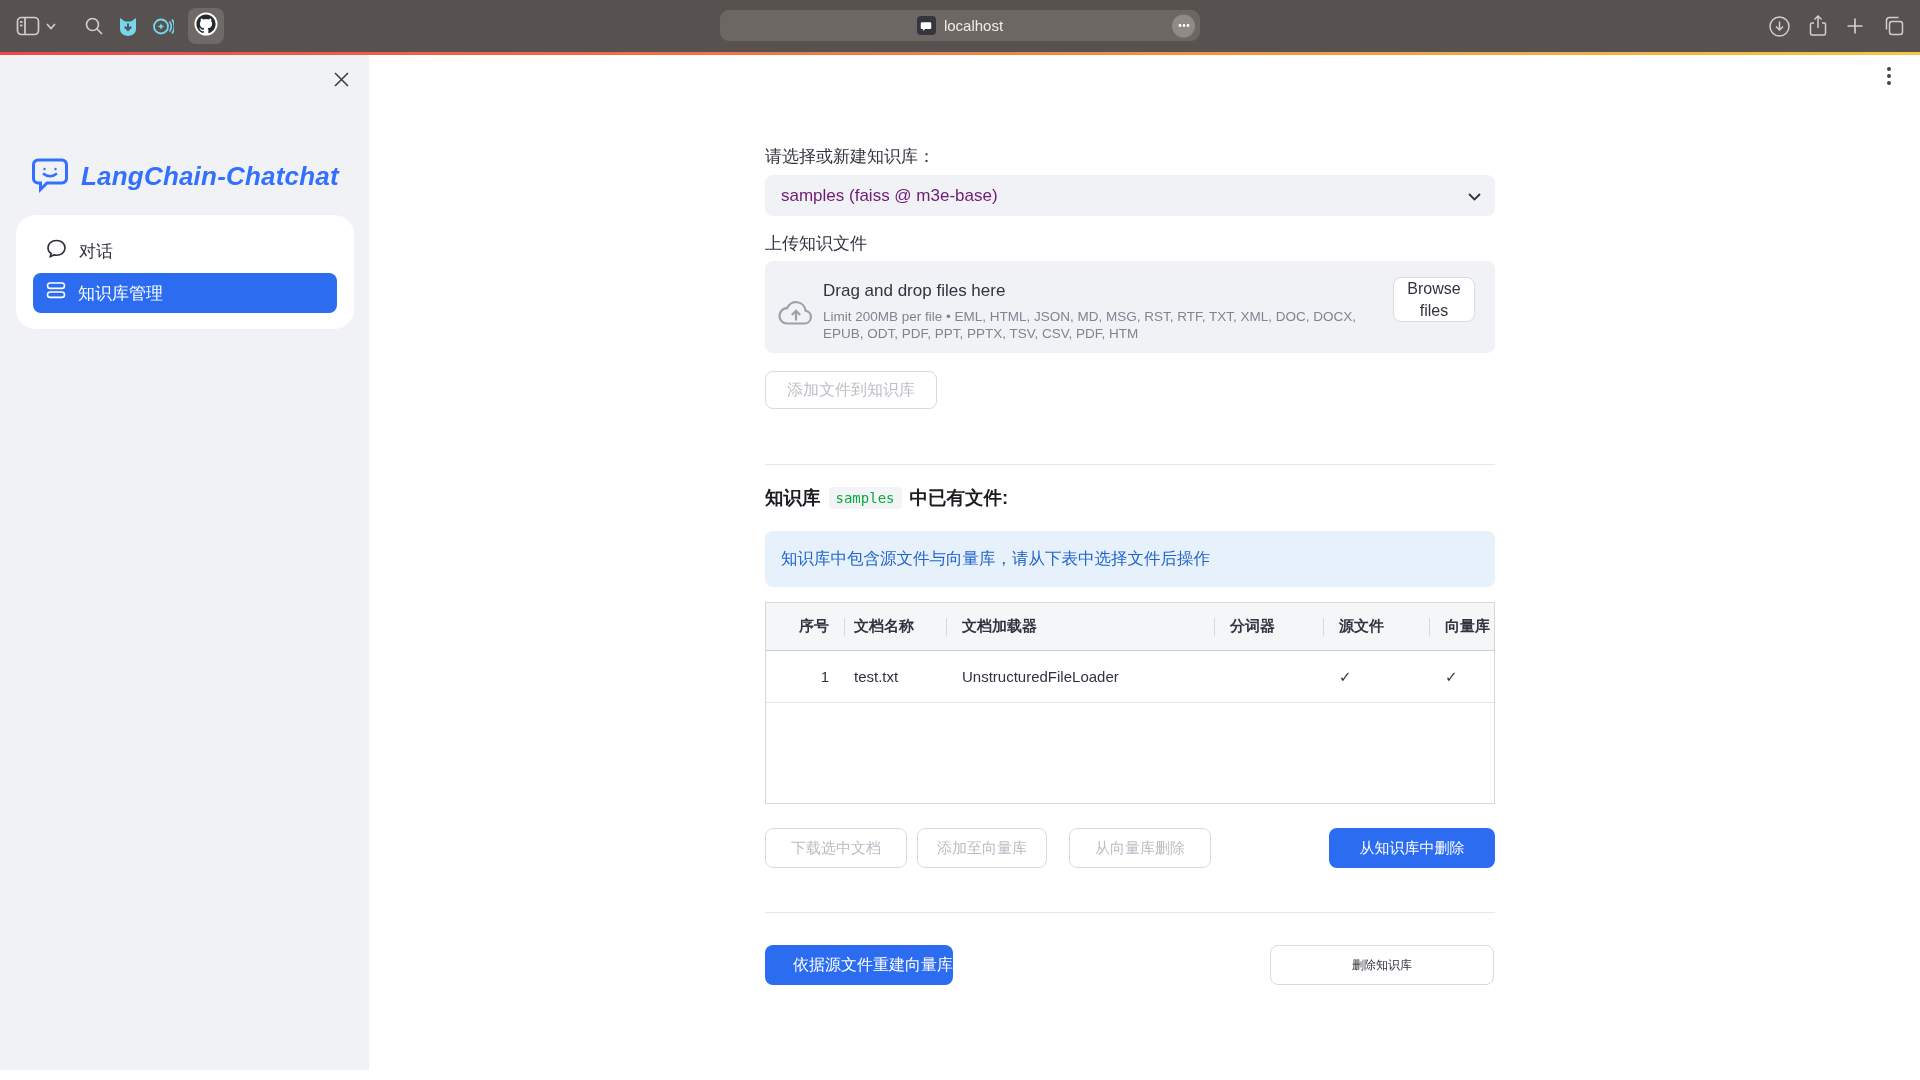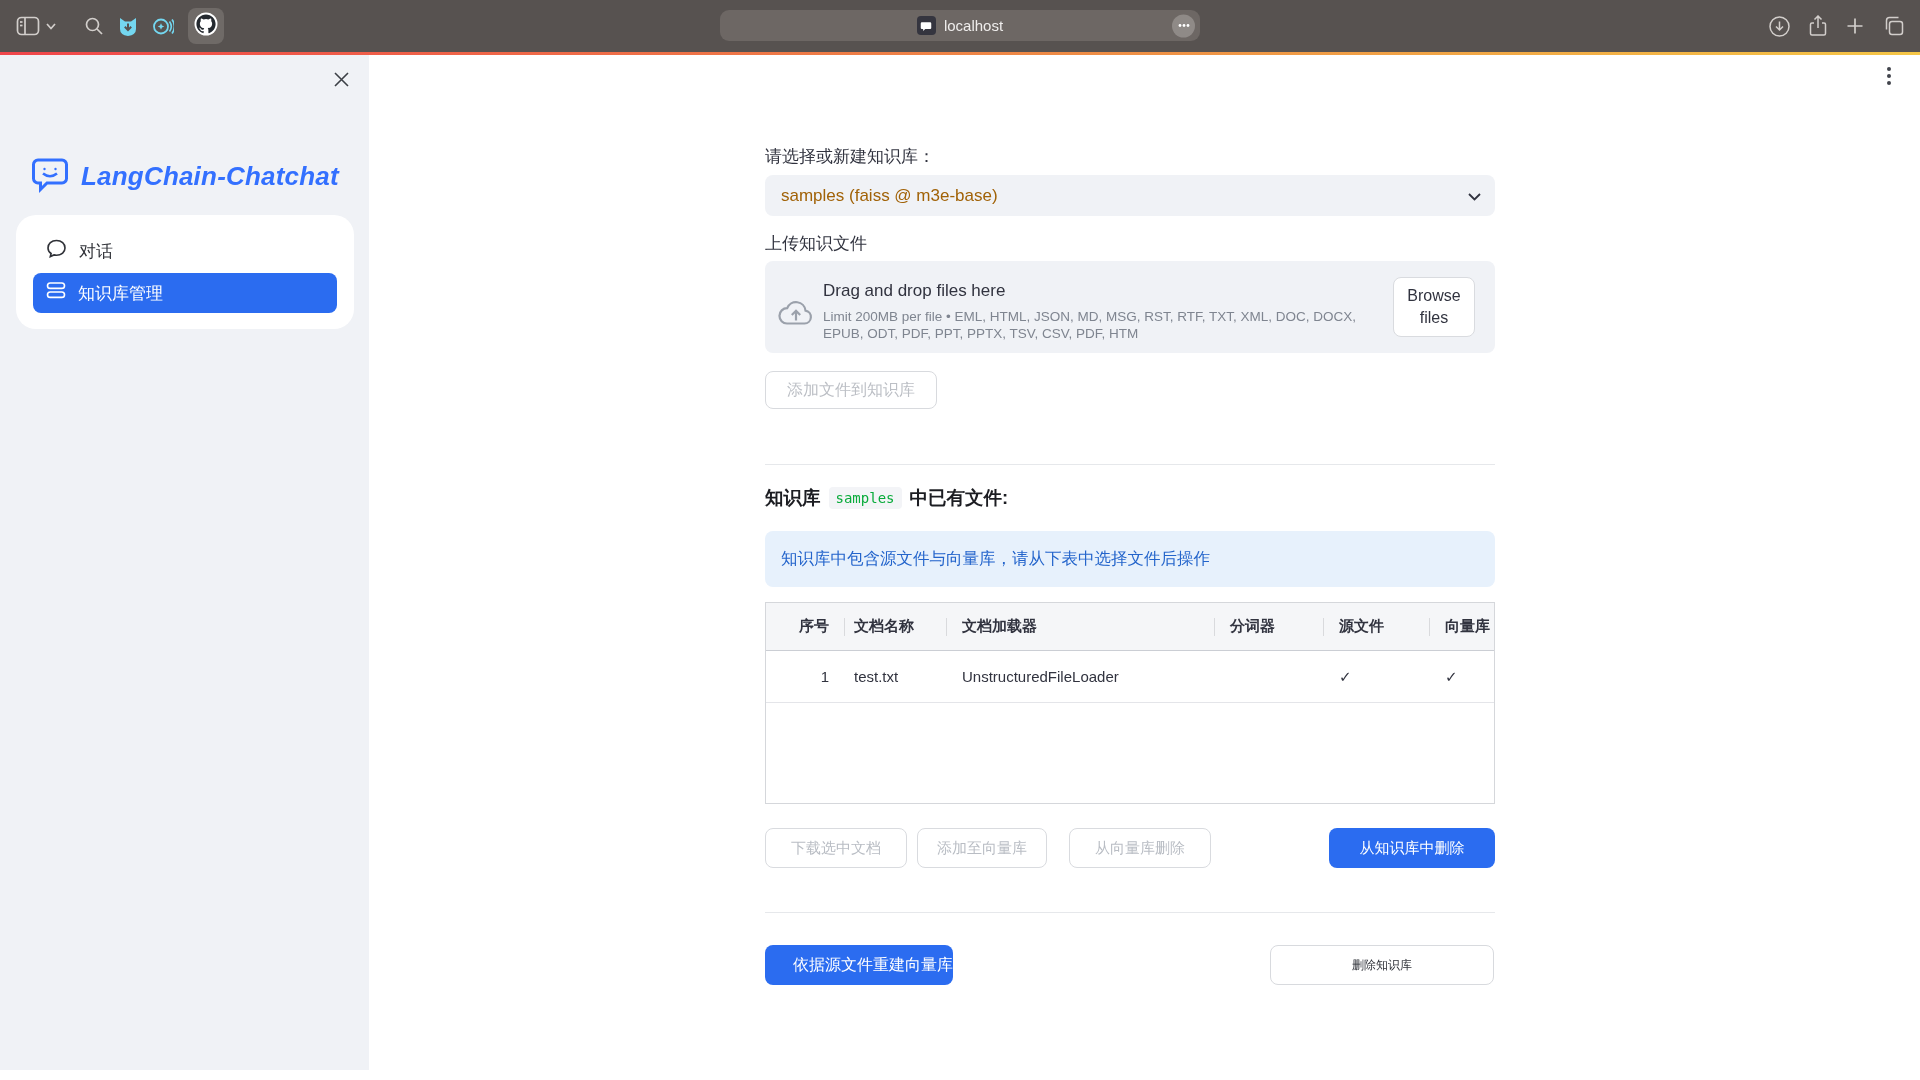--- a/index.html
+++ b/index.html
@@ -42,29 +42,29 @@
   .nav-item.selected { background:#2b6cf0; color:#fff; margin-top:2px; }
 
   
   .content { position:absolute; left:765px; top:0; width:730px; height:1025px; }
   .blk { position:absolute; left:0; width:730px; }
 
   .field-label { font-size:17px; color:#31333f; }
   .kb-label { top:90px; }
   .kb-select { top:120px; height:41px; background:#f0f2f6; border-radius:8px; display:flex; align-items:center;
                padding:0 14px 0 16px; cursor:pointer; }
-  .kb-select .val { font-size:17px; color:#a16207; flex:1; }
+  .kb-select .val { font-size:17px; color:#701a75; flex:1; }
   .upload-label { top:177px; }
 
   .uploader { top:206px; height:92px; background:#f0f2f6; border-radius:8px; }
   .cloud { position:absolute; left:12px; top:37px; color:#9ba1ab; }
   .dz-texts { position:absolute; left:58px; top:20px; width:565px; }
   .dz-title { font-size:17px; color:#31333f; margin-bottom:7px; }
   .dz-hint { font-size:13.5px; line-height:17px; color:#7f8590; }
-  .browse-btn { position:absolute; right:20px; top:16px; width:82px; height:60px; background:#fff;
+  .browse-btn { position:absolute; right:20px; top:16px; width:82px; height:45px; background:#fff;
                 border:1px solid #d9dbdf; border-radius:8px; font-size:16px; color:#31333f;
                 display:flex; align-items:center; justify-content:center; text-align:center; line-height:22px; cursor:pointer;
                 font-family:inherit; padding:0 8px; }
 
   .add-file-btn { position:absolute; left:0; top:316px; height:38px; padding:0 21px; background:#fff;
                   border:1px solid #d8dade; border-radius:8px; font-size:16px; color:#bcbfc5; font-family:inherit; }
 
   .divider { top:409px; height:1px; background:#e6e8eb; }
   .divider2 { top:857px; height:1px; background:#e6e8eb; }
 

